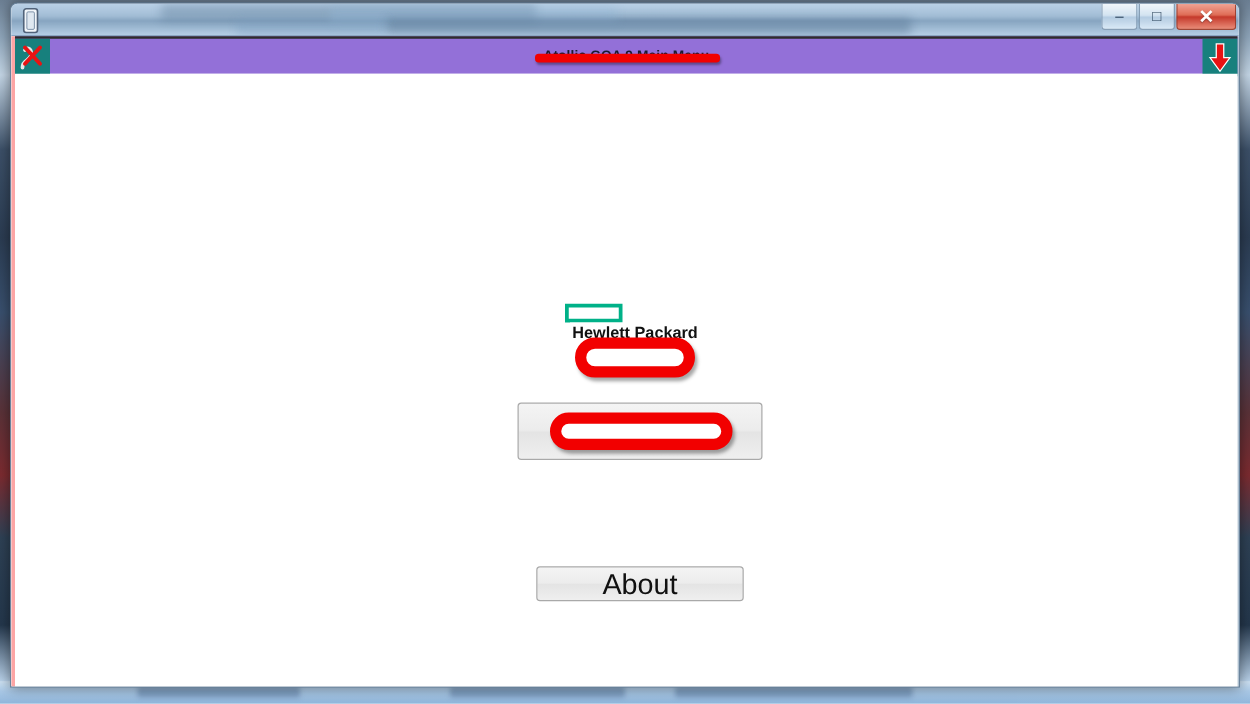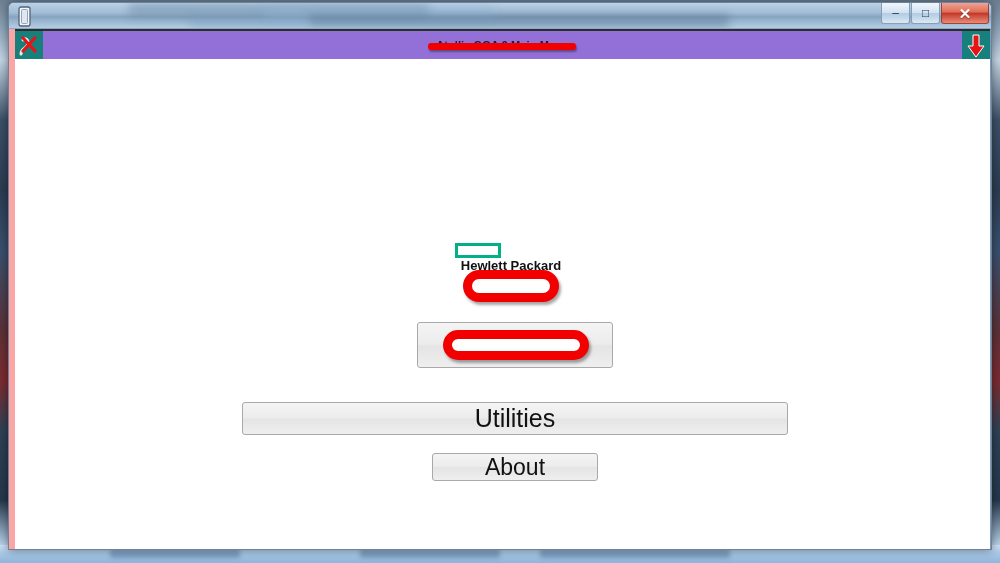--- a/index.html
+++ b/index.html
@@ -121,21 +121,21 @@
   }
   .wbtn .glyph { font-size: 12px; color: #223a52; line-height: 1; }
   .wbtn.close .glyph { color: #ffffff; font-size: 15px; font-weight: bold;
                         text-shadow: 0 1px 1px rgba(0,0,0,0.35); }
 
   
   #client {
     position: relative;
     height: 521px;
     background: #ffffff;
-    border-left: 6px solid #fca5a5;
+    border-left: 3px solid #fca5a5;
     border-right: 1px solid #7f9ab3;
   }
 
   
   #banner {
     position: relative;
     height: 30px;
     background: #9370d8;
     display: flex;
     align-items: center;
@@ -338,23 +338,20 @@
         <div class="hp-logo"></div>
 
         <div class="btn" id="btn-vendor">
           <span>Hewlett Packard</span>
         </div>
 
         <div class="btn" id="btn-attach">
           <span>Attach</span>
         </div>
 
-        <div class="btn" id="btn-utilities">
-          <span>Utilities</span>
-        </div>
 
         <div class="btn" id="btn-about">
           <span>About</span>
         </div>
 
         <div class="redaction" id="redact-vendor"></div>
         <div class="redaction" id="redact-attach"></div>
       </div>
 
       <div id="win-bottom"></div>

